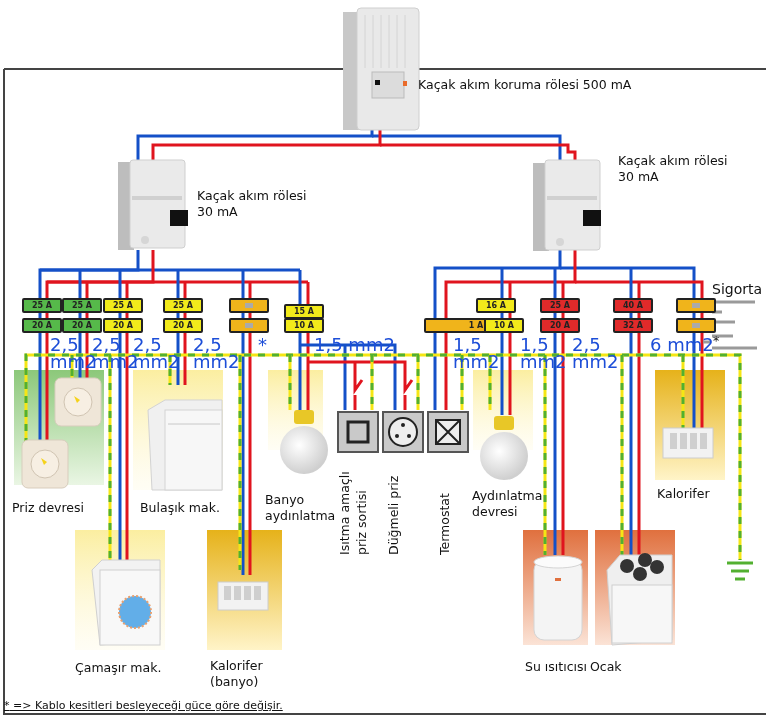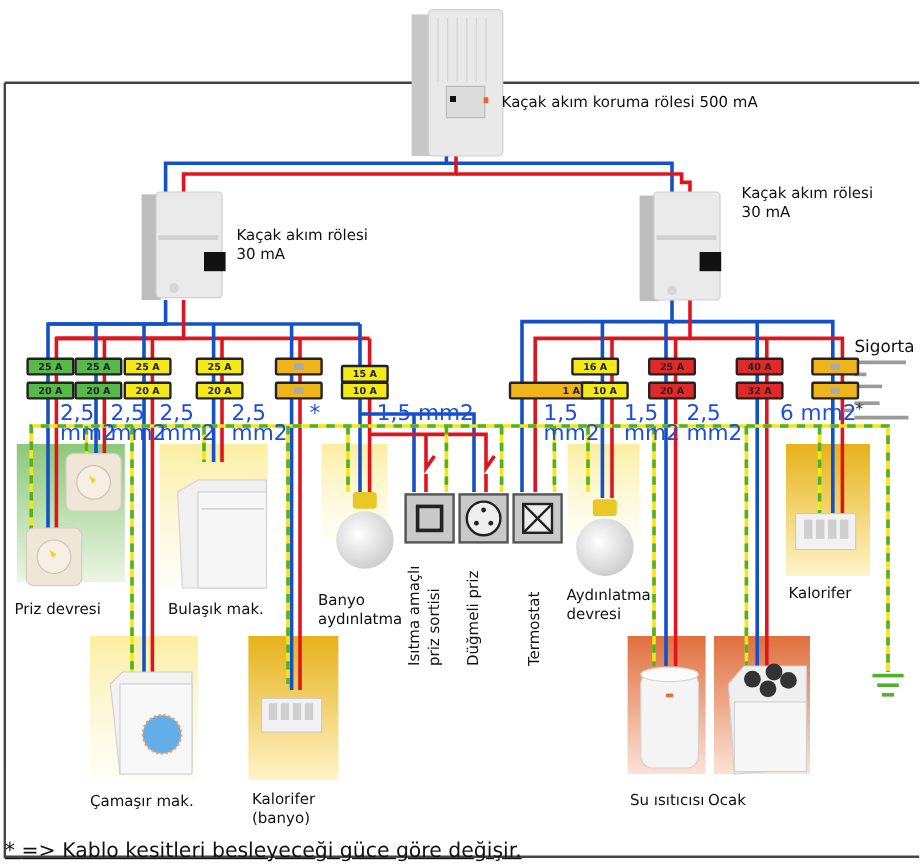--- a/index.html
+++ b/index.html
@@ -10,21 +10,21 @@
   .vlbl { position:absolute; font-size:12.5px; line-height:15px; white-space:nowrap;
           transform-origin:left top; transform:rotate(-90deg); }
   .size { position:absolute; font-size:18px; line-height:17px; color:#1d4ed8; white-space:nowrap; font-family:"DejaVu Sans", sans-serif; }
   .fuse { position:absolute; width:36px; height:11px; border:2px solid #222; border-radius:2px;
           font-size:8px; line-height:11px; text-align:center; font-weight:bold; color:#222; box-sizing:content-box; }
   .fuse.green { background:#56b94a; }
   .fuse.yellow { background:#f2ea1b; }
   .fuse.orange { background:#f0b41b; }
   .fuse.red { background:#e02a2a; }
   .fuse.blank::after { content:""; position:absolute; left:14px; top:3px; width:8px; height:5px; background:#aaa; }
-  .footnote { position:absolute; left:4px; top:699px; font-size:17px; text-decoration:underline; }
+  .footnote { position:absolute; left:4px; top:699px; font-size:11px; text-decoration:underline; }
   .footnote .star { text-decoration:none; }
 </style>
 </head>
 <body>
 
 <svg id="diagram" viewBox="0 0 770 721" xmlns="http://www.w3.org/2000/svg">
   <defs>
     <linearGradient id="gYellowPanel" x1="0" y1="0" x2="0" y2="1">
       <stop offset="0" stop-color="#fbeea0"></stop>
         <stop offset="1" stop-color="#fffbe6" stop-opacity="0.4"></stop>

